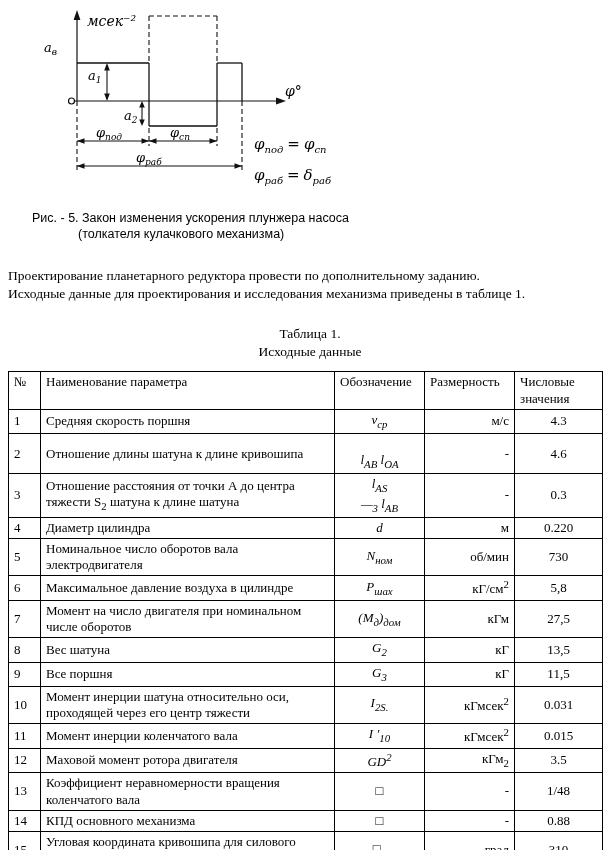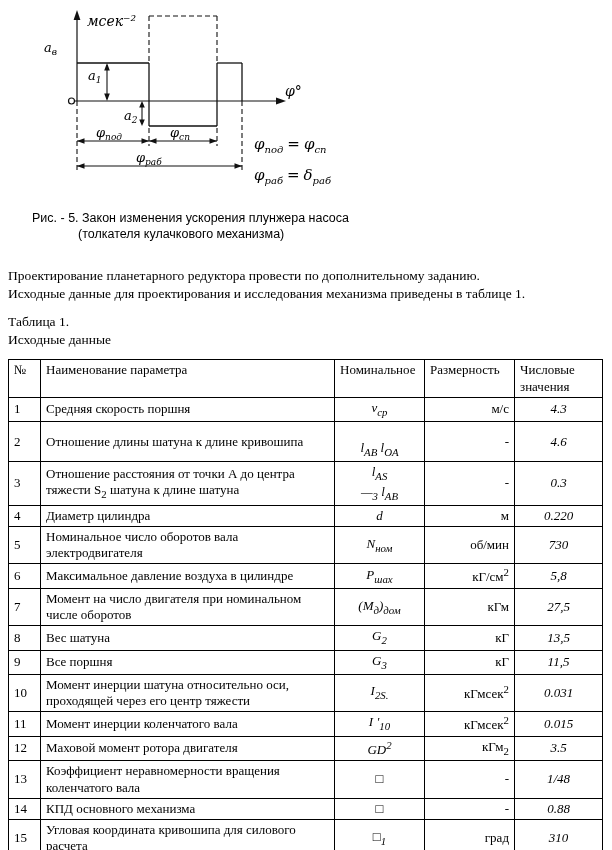--- a/index.html
+++ b/index.html
@@ -19,37 +19,37 @@
   .sub10 { font-size: 10px; }
 
   .fig-caption {
     font-family: "Liberation Sans", sans-serif;
     font-size: 12.5px; line-height: 1.3;
     margin: 8px 0 0 32px;
   }
   .fig-caption .cap2 { padding-left: 46px; }
 
   .intro { font-size: 13.5px; line-height: 1.35; margin: 24px 8px 0 8px; }
-  .tbl-caption { font-size: 13.5px; line-height: 1.35; margin: 10px 0 0 8px; }
+  .tbl-caption { font-size: 13.5px; line-height: 1.35; margin: 22px 0 0 8px; text-align: center; }
 
   table {
     border-collapse: collapse;
     margin: 10px 0 0 8px;
     width: 594px;
     font-size: 13px;
     table-layout: fixed;
   }
   th, td { border: 1px solid #000; padding: 2px 5px; line-height: 1.25; }
   th { font-weight: normal; text-align: left; vertical-align: top; }
   td { vertical-align: middle; }
   .col-num    { text-align: left; }
   .col-name   { text-align: left; }
   .col-symbol { text-align: center; font-style: italic; }
   .col-unit   { text-align: right; }
-  .col-value  { text-align: center; font-style: italic; }
+  .col-value  { text-align: center; }
 </style>
 </head>
 <body>
 
 <div class="page">
 
   <div class="figure-wrap">
     <svg width="360" height="192" viewBox="0 0 360 192">
 
       <g stroke="#111" stroke-width="1.2" fill="none">
@@ -139,21 +139,21 @@
       <col style="width:32px">
       <col style="width:294px">
       <col style="width:90px">
       <col style="width:90px">
       <col style="width:88px">
     </colgroup>
     <thead>
       <tr>
         <th>№</th>
         <th>Наименование параметра</th>
-        <th>Номинальное</th>
+        <th>Обозначение</th>
         <th>Размерность</th>
         <th>Числовые значения</th>
       </tr>
     </thead>
     <tbody>
         <tr>
           <td class="col-num">1</td>
           <td class="col-name">Средняя скорость поршня</td>
           <td class="col-symbol">v<sub>ср</sub></td>
           <td class="col-unit">м/с</td>

